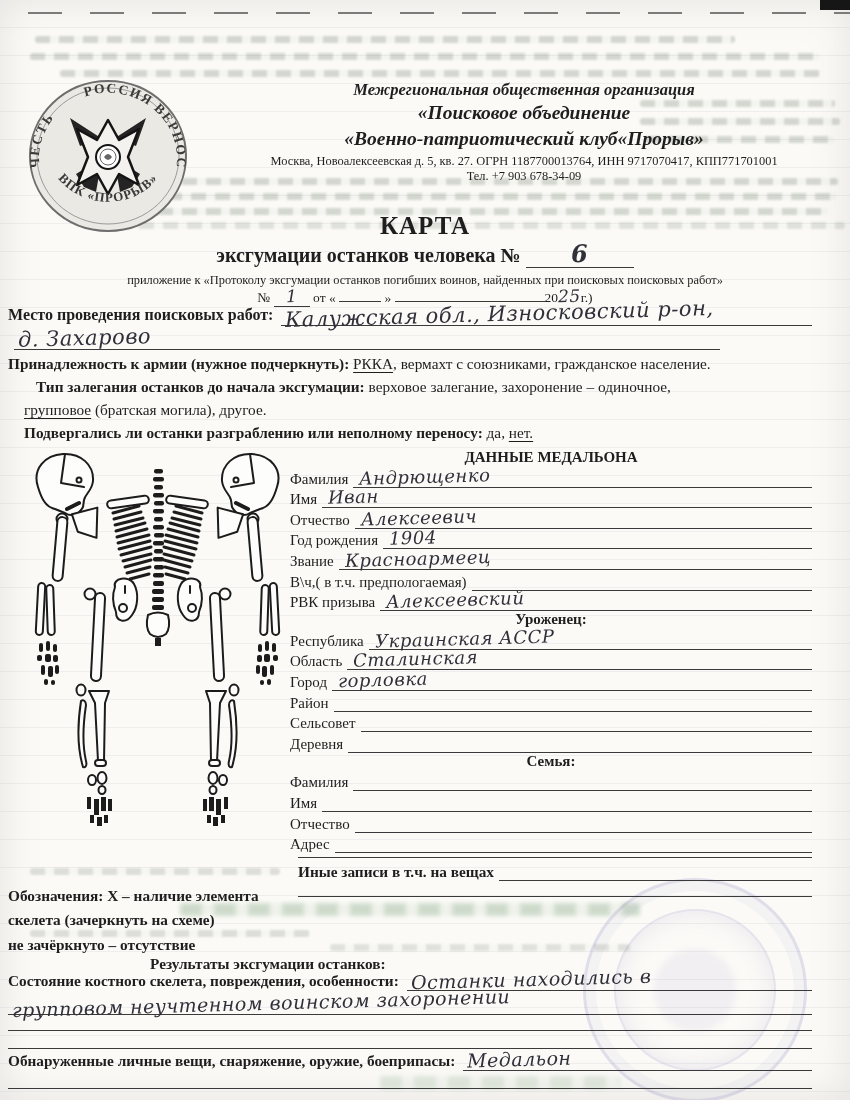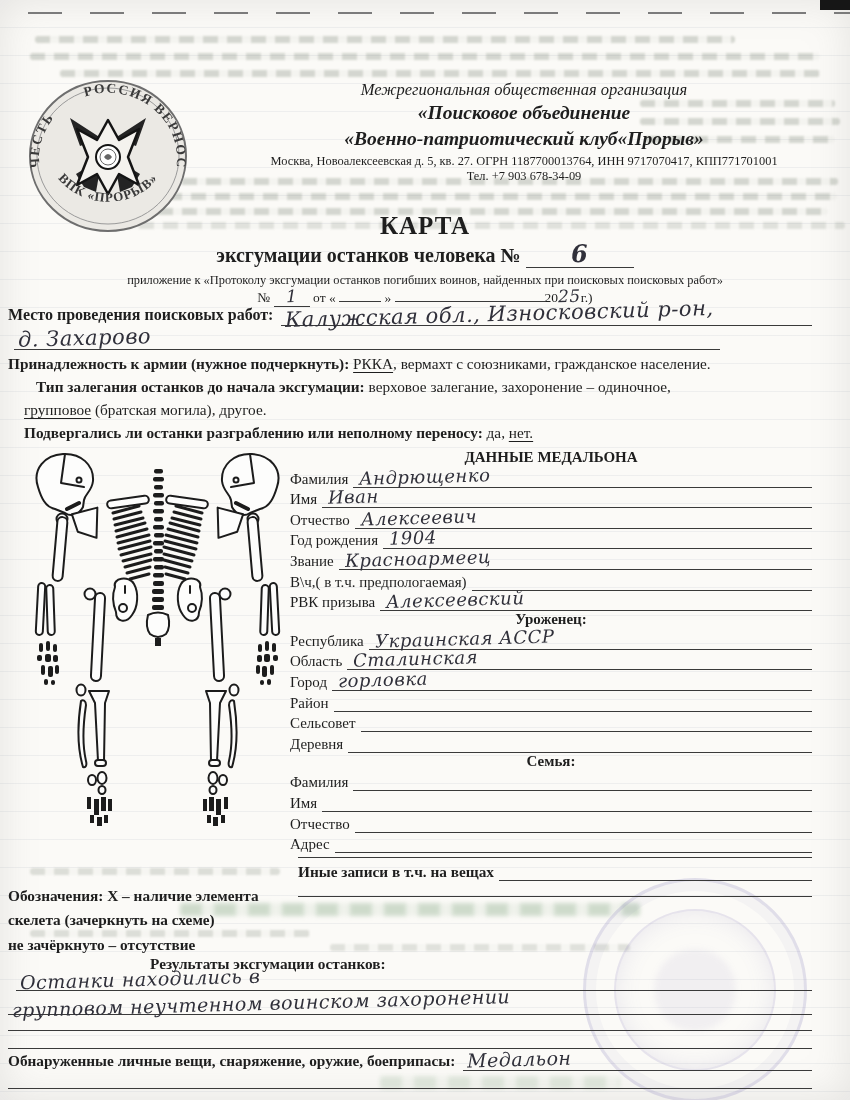--- a/index.html
+++ b/index.html
@@ -16,21 +16,21 @@
   .bleed.green{height:13px;filter:blur(2px);
         background:repeating-linear-gradient(90deg,rgba(105,150,105,0.30) 0 22px,rgba(105,150,105,0.08) 22px 34px);}
   .stamp{position:absolute;left:583px;top:878px;width:218px;height:218px;border-radius:50%;
         border:3px solid rgba(122,112,178,0.20);filter:blur(0.7px);
         box-shadow:inset 0 0 0 10px rgba(122,112,178,0.05);}
   .stamp .inner{position:absolute;inset:28px;border-radius:50%;border:2px solid rgba(122,112,178,0.16);
         box-shadow:inset 0 0 24px rgba(122,112,178,0.14);}
   .stamp .core{position:absolute;inset:68px;border-radius:50%;background:rgba(122,112,178,0.08);filter:blur(3px);}
 
   .hdr{position:absolute;left:228px;top:80px;width:592px;text-align:center;}
-  .hdr .o1{font-size:16.5px;font-weight:normal;font-style:italic;}
+  .hdr .o1{font-size:16.5px;font-weight:bold;font-style:italic;}
   .hdr .o2,.hdr .o3{font-size:19.5px;font-weight:bold;font-style:italic;line-height:1.32;}
   .hdr .ad{font-size:12.4px;margin-top:3px;}
   .hdr .ph{font-size:12.4px;}
 
   .titleblk{position:absolute;left:0;right:0;top:212px;text-align:center;}
   .t-main{font-size:25px;font-weight:bold;letter-spacing:1px;}
   .t-sub{font-size:20px;font-weight:bold;margin-top:4px;}
   .t-annex{font-size:12.4px;margin-top:5px;}
   .t-proto{font-size:13.5px;margin-top:2px;}
 
@@ -354,20 +354,21 @@
 
   <div class="legend">
     <div>Обозначения: X – наличие элемента</div>
     <div>скелета (зачеркнуть на схеме)</div>
     <div>не зачёркнуто – отсутствие</div>
   </div>
 
   <div class="res-head">Результаты эксгумации останков:</div>
 
   <div class="row" style="left:8px;top:972px;right:38px">
+    <span class="lbl">Состояние костного скелета, повреждения, особенности:</span>
     <span class="linearea"><span class="hw" style="font-size:19px">Останки находились в</span></span>
   </div>
   <div class="row" style="left:8px;top:996px;right:38px">
     <span class="linearea" style="margin-left:0"><span class="hw" style="font-size:19px">групповом  неучтенном  воинском  захоронении</span></span>
   </div>
   <div class="blankline" style="position:absolute;left:8px;right:38px;top:1022px;height:8px"></div>
   <div class="blankline" style="position:absolute;left:8px;right:38px;top:1040px;height:8px"></div>
 
   <div class="row" style="left:8px;top:1052px;right:38px">
     <span class="lbl">Обнаруженные личные вещи, снаряжение, оружие, боеприпасы:</span>

